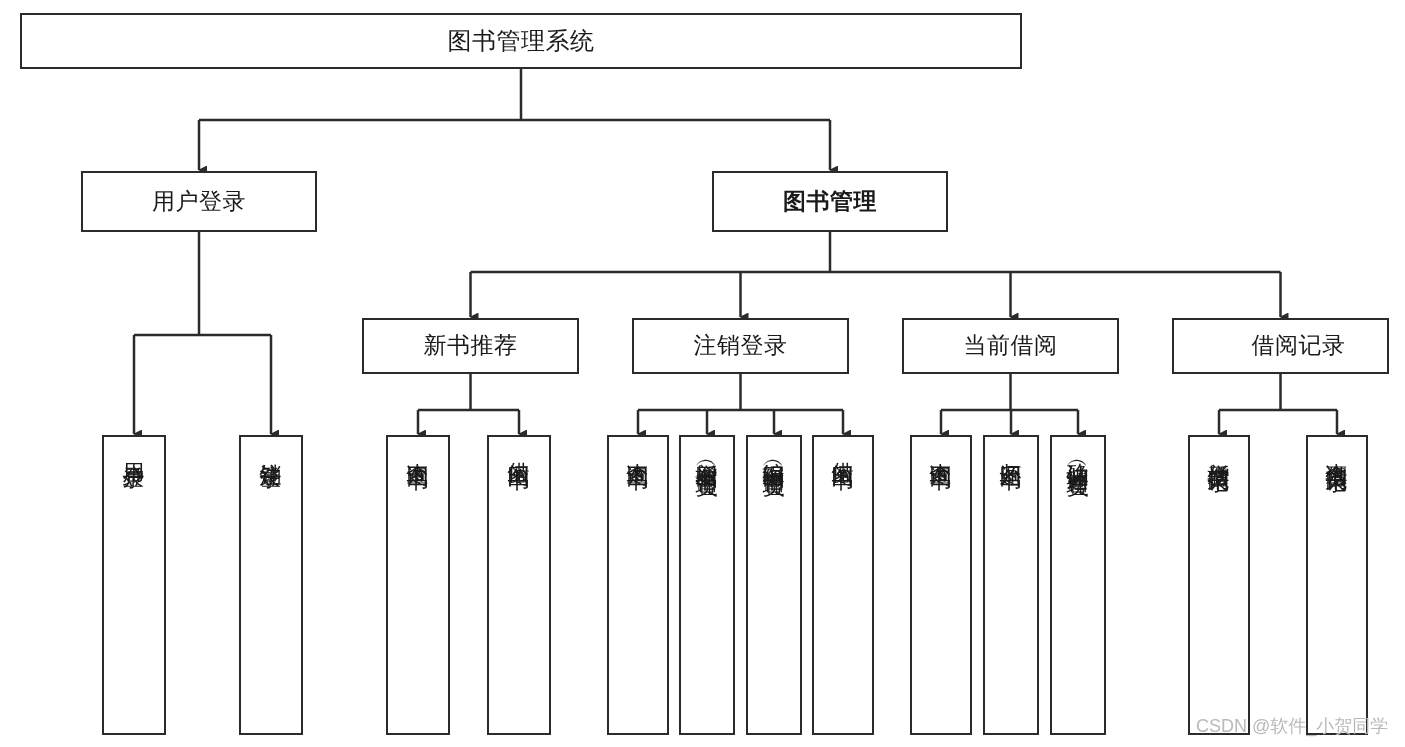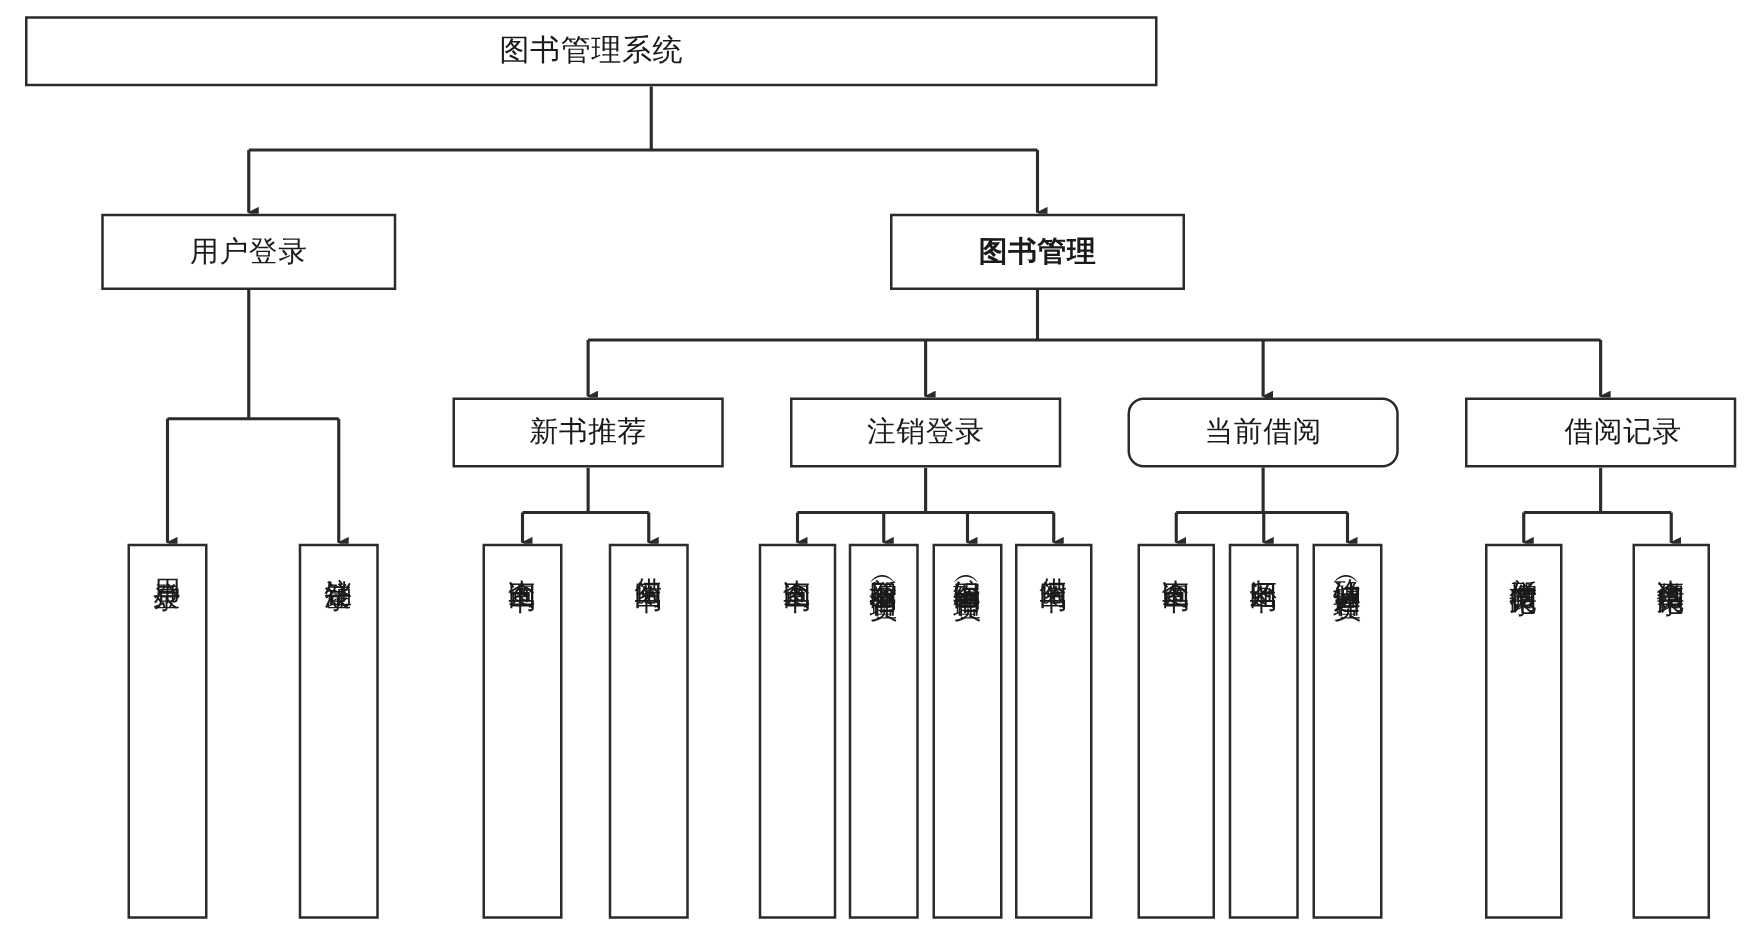--- a/index.html
+++ b/index.html
@@ -106,36 +106,36 @@
         <line x1="1011" y1="410" x2="1011" y2="434" stroke="#2b2b2b" stroke-width="2.5" marker-end="url(#arrowhead)"></line>
         <line x1="1078" y1="410" x2="1078" y2="434" stroke="#2b2b2b" stroke-width="2.5" marker-end="url(#arrowhead)"></line>
         <line x1="1280.5" y1="374" x2="1280.5" y2="410" stroke="#2b2b2b" stroke-width="2.5"></line>
         <line x1="1219" y1="410" x2="1337" y2="410" stroke="#2b2b2b" stroke-width="2.5"></line>
         <line x1="1219" y1="410" x2="1219" y2="434" stroke="#2b2b2b" stroke-width="2.5" marker-end="url(#arrowhead)"></line>
         <line x1="1337" y1="410" x2="1337" y2="434" stroke="#2b2b2b" stroke-width="2.5" marker-end="url(#arrowhead)"></line>
       </g>
   </svg>
 
   <div id="node-layer">
-      <div class="node horizontal root" style="left: 20px; top: 13px; width: 906px; height: 56px;">
+      <div class="node horizontal root" style="left: 20px; top: 13px; width: 1002px; height: 56px;">
         <span class="node-label">图书管理系统</span>
       </div>
       <div class="node horizontal" style="left: 81px; top: 171px; width: 236px; height: 61px;">
         <span class="node-label">用户登录</span>
       </div>
       <div class="node horizontal" style="left: 712px; top: 171px; width: 236px; height: 61px; font-weight: bold;">
         <span class="node-label">图书管理</span>
       </div>
       <div class="node horizontal" style="left: 362px; top: 318px; width: 217px; height: 56px;">
         <span class="node-label">新书推荐</span>
       </div>
       <div class="node horizontal" style="left: 632px; top: 318px; width: 217px; height: 56px;">
         <span class="node-label">注销登录</span>
       </div>
-      <div class="node horizontal" style="left: 902px; top: 318px; width: 217px; height: 56px; border-radius: 13px;">
+      <div class="node horizontal" style="left: 902px; top: 318px; width: 217px; height: 56px;">
         <span class="node-label">当前借阅</span>
       </div>
       <div class="node horizontal" style="left: 1172px; top: 318px; width: 217px; height: 56px; padding-left: 36px;">
         <span class="node-label">借阅记录</span>
       </div>
       <div class="node vertical" style="left: 102px; top: 435px; width: 64px; height: 300px;">
         <span class="node-label">用户登录</span>
       </div>
       <div class="node vertical" style="left: 239px; top: 435px; width: 64px; height: 300px;">
         <span class="node-label">注销登录</span>
@@ -168,13 +168,14 @@
         <span class="node-label">确认归还（管理员）</span>
       </div>
       <div class="node vertical" style="left: 1188px; top: 435px; width: 62px; height: 300px;">
         <span class="node-label">新增借阅记录</span>
       </div>
       <div class="node vertical" style="left: 1306px; top: 435px; width: 62px; height: 300px;">
         <span class="node-label">查询借阅记录</span>
       </div>
     </div>
 
+  <div class="watermark" style="left: 1196px; top: 714px; color: rgb(185, 185, 185);">CSDN @软件_小贺同学</div>
 </div>
 
 </body></html>

